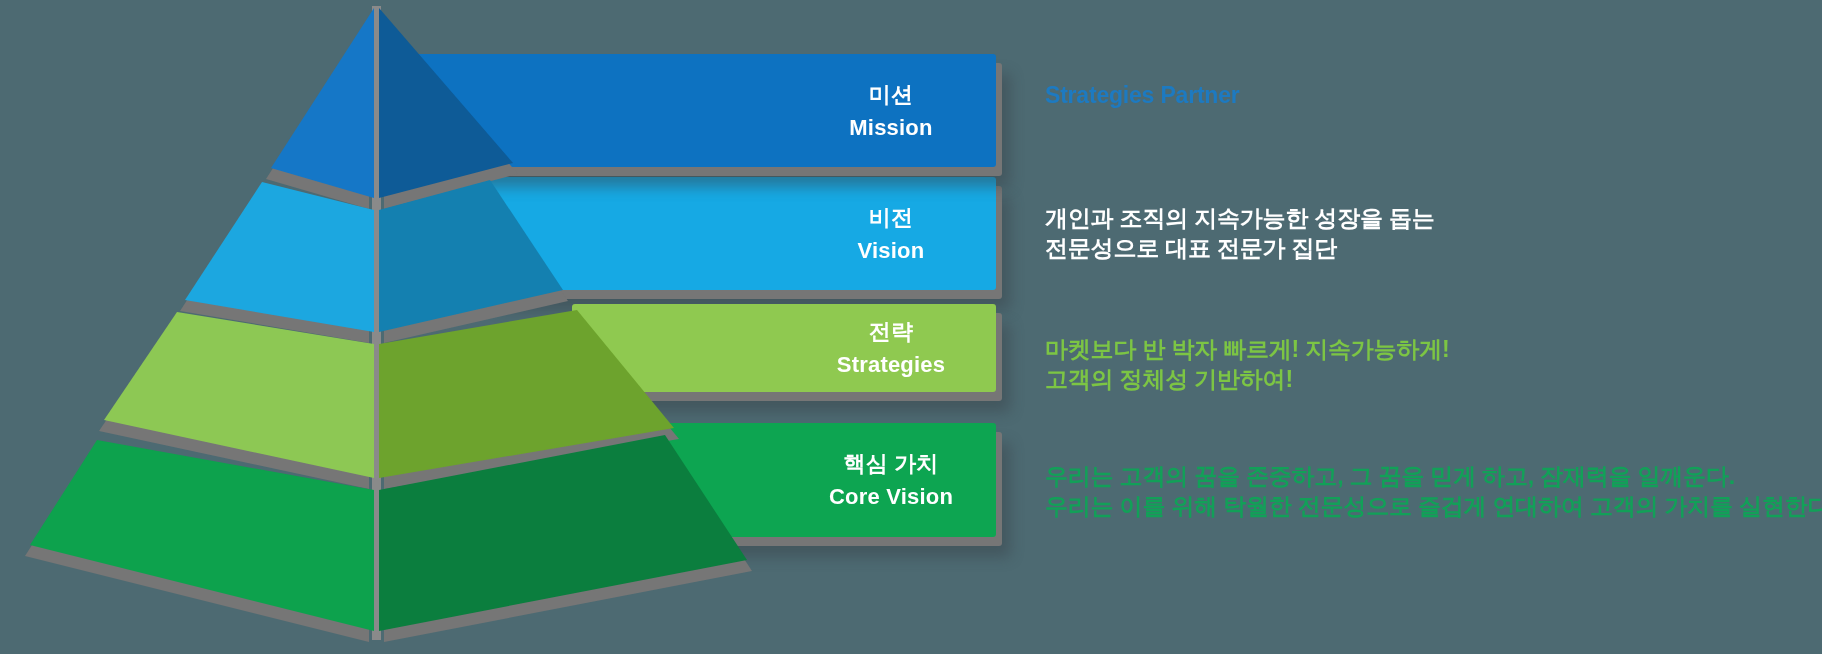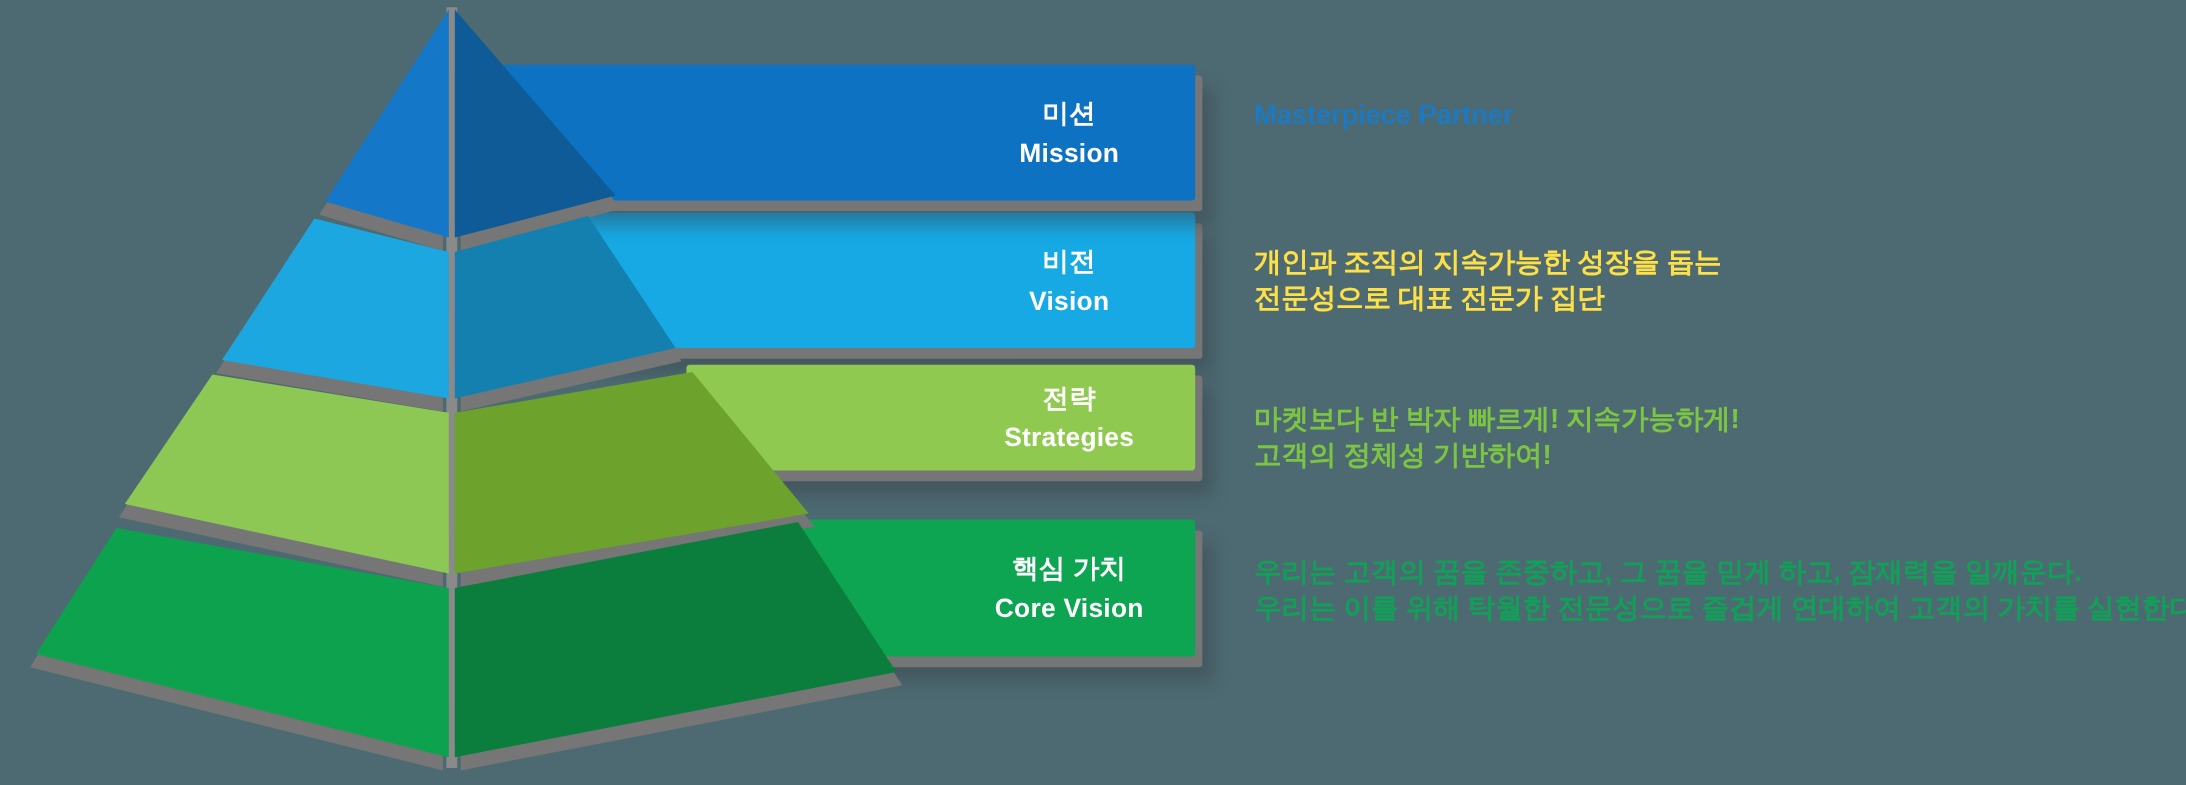--- a/index.html
+++ b/index.html
@@ -31,21 +31,21 @@
     color: #ffffff;
     font-size: 22px;
     font-weight: bold;
     line-height: 33px;
     letter-spacing: 0.2px;
   }
   .bar-label span { display: block; }
   #bar-mission    { left: 412px; top:  54px; width: 584px; height: 113px; }
   #bar-vision     { left: 484px; top: 177px; width: 512px; height: 113px; }
   #bar-strategies { left: 572px; top: 304px; width: 424px; height: 88px; }
-  #bar-corevalues { left: 658px; top: 433px; width: 338px; height: 114px; }
+  #bar-corevalues { left: 658px; top: 423px; width: 338px; height: 114px; }
   
   .desc {
     position: absolute;
     left: 1045px;
     font-size: 23px;
     font-weight: bold;
     line-height: 30px;
     letter-spacing: -0.2px;
     white-space: nowrap;
   }
@@ -86,23 +86,23 @@
     </div>
   </div>
   <div class="bar" id="bar-corevalues" style="background: rgb(13, 165, 81);">
     <div class="bar-label">
       <span>핵심 가치</span>
       <span>Core Vision</span>
     </div>
   </div>
 
   <div class="desc" id="desc-mission" style="color: rgb(29, 122, 193);">
-    <span>Masterpiece Partner</span>
+    <span>Strategies Partner</span>
   </div>
-  <div class="desc" id="desc-vision" style="color: #fde047;">
+  <div class="desc" id="desc-vision" style="color: #ffffff;">
     <span>개인과 조직의 지속가능한 성장을 돕는</span>
     <span>전문성으로 대표 전문가 집단</span>
   </div>
   <div class="desc" id="desc-strategies" style="color: rgb(124, 197, 68);">
     <span>마켓보다 반 박자 빠르게! 지속가능하게!</span>
     <span>고객의 정체성 기반하여!</span>
   </div>
   <div class="desc" id="desc-corevalues" style="color: rgb(18, 160, 88);">
     <span>우리는 고객의 꿈을 존중하고, 그 꿈을 믿게 하고, 잠재력을 일깨운다.</span>
     <span>우리는 이를 위해 탁월한 전문성으로 즐겁게 연대하여 고객의 가치를 실현한다.</span>

